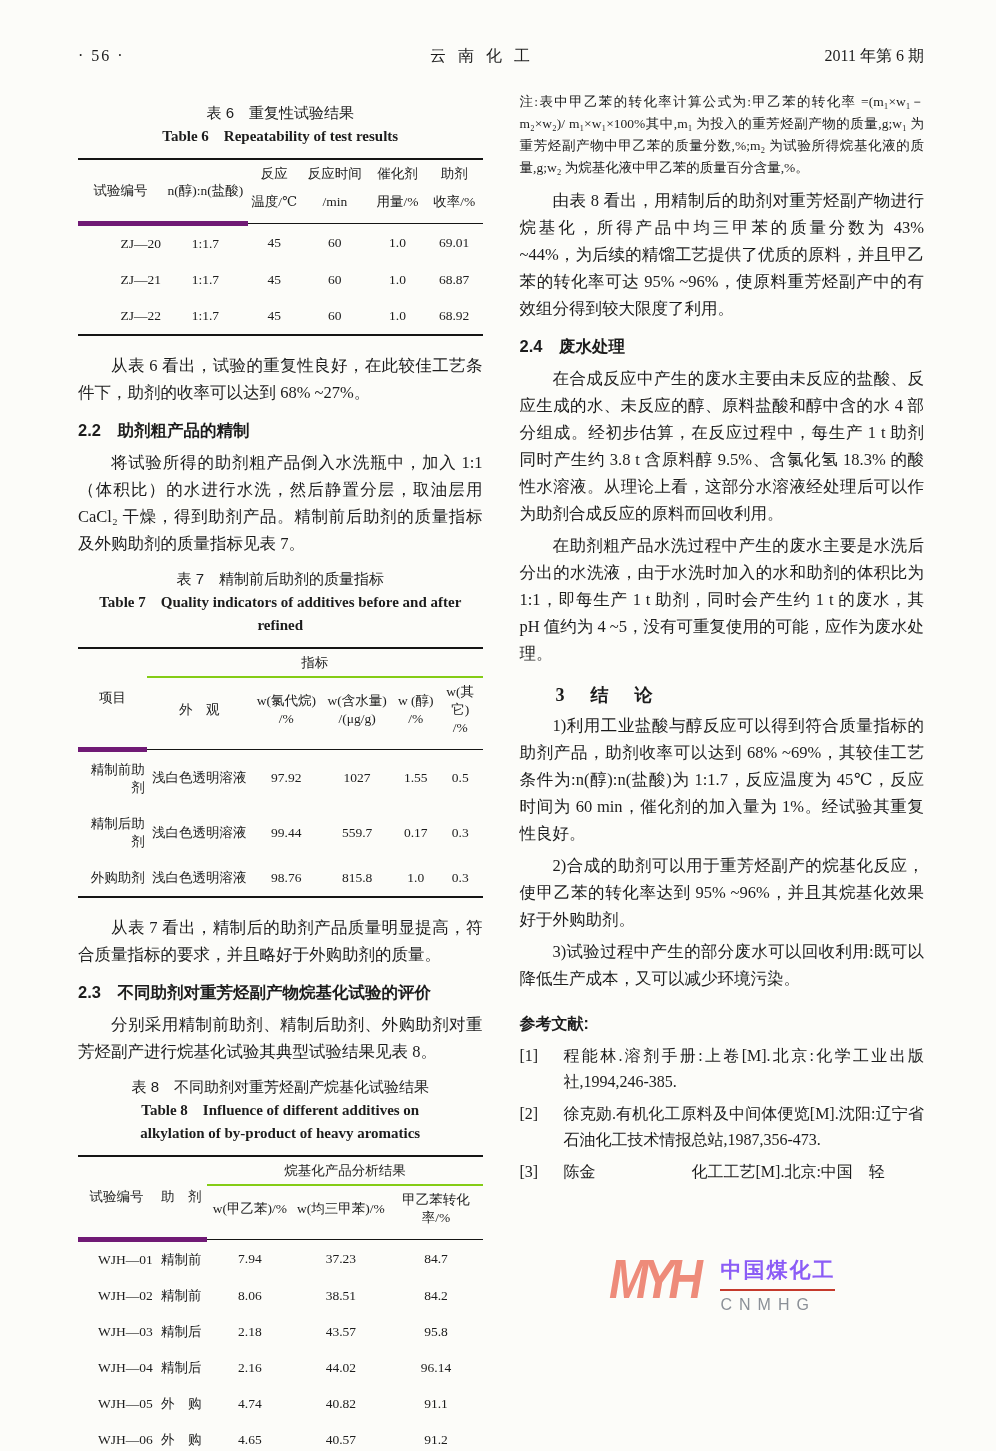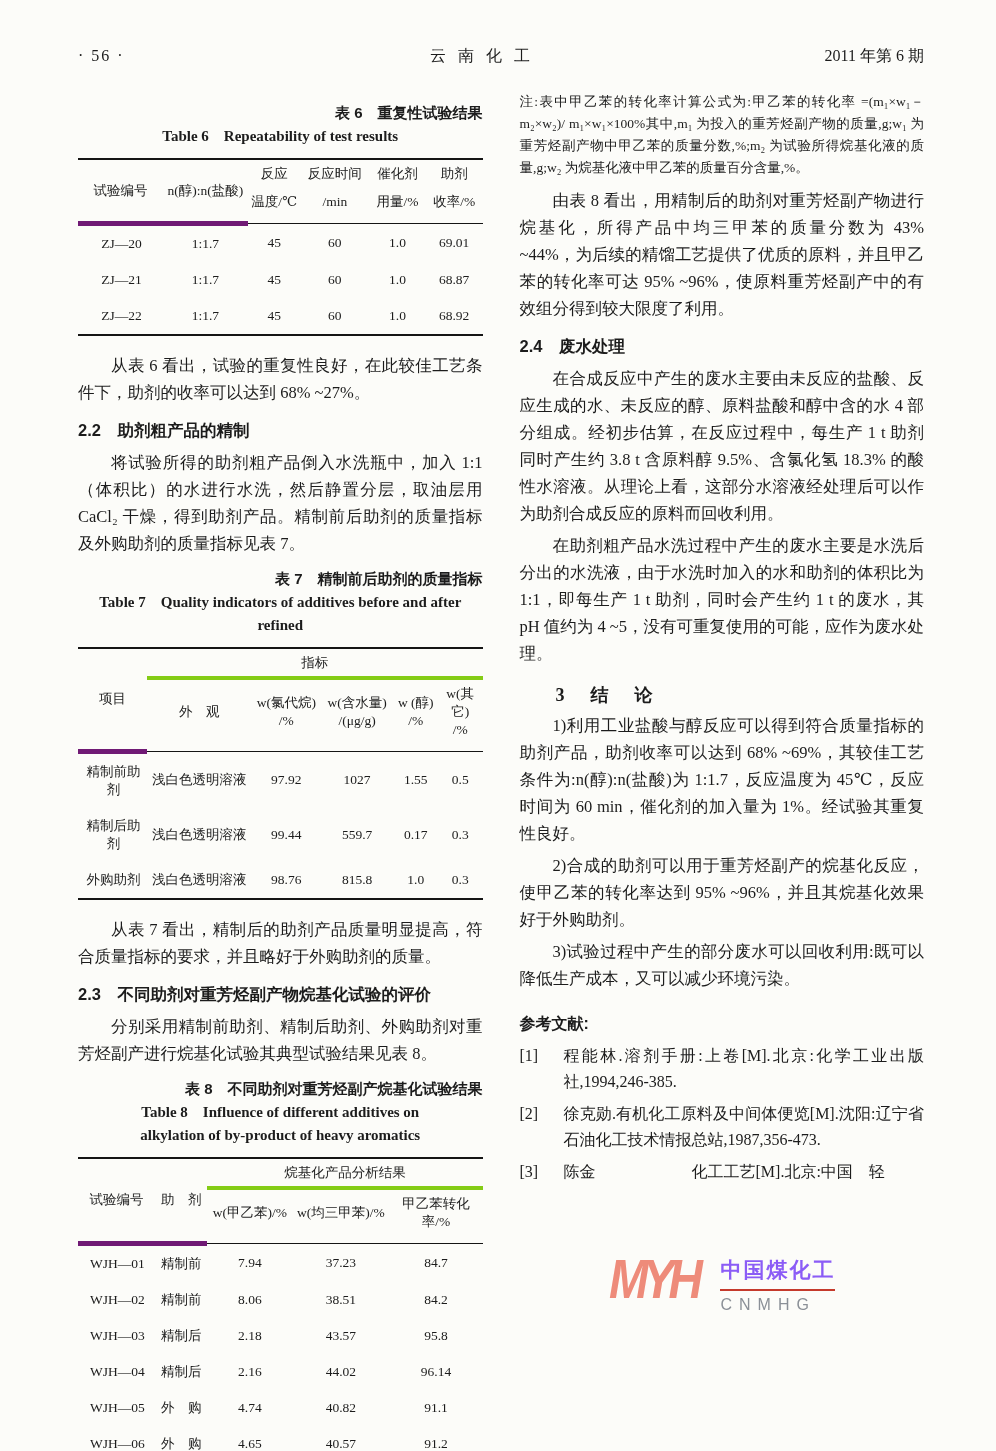--- a/index.html
+++ b/index.html
@@ -17,32 +17,32 @@
   
   .columns { display:flex; gap:37px; }
   .col { flex:1; min-width:0; }
 
   p.body { font-size:16.5px; line-height:27px; text-align:justify; text-indent:2em; margin:5px 0; }
   .hd { font-family:"Liberation Sans","DejaVu Sans",sans-serif; font-weight:bold;
         font-size:16.5px; line-height:24px; margin:12px 0 7px; }
   .hd-big { font-family:Liberation Serif, serif; font-weight:bold;
             font-size:18px; margin:16px 0 0; padding-left:2em; letter-spacing:4px; }
 
-  .cap-zh { text-align:right; font-family:"Liberation Sans","DejaVu Sans",sans-serif;
-            font-weight:bold; font-size:15px; line-height:24px; margin-top:10px; }
+  .cap-zh { text-align:center; font-family:"Liberation Sans","DejaVu Sans",sans-serif;
+            font-weight:normal; font-size:15px; line-height:24px; margin-top:10px; }
   .cap-en { text-align:center; font-weight:bold; font-size:15px; line-height:23px; }
 
   table.tbl { width:100%; border-collapse:collapse; font-size:13.5px; margin:10px 0 16px;
               border-top:2px solid #151515; border-bottom:2px solid #151515; }
   .tbl th, .tbl td { font-weight:normal; text-align:center; padding:5px 2px; line-height:18px; }
   .tbl thead tr:last-child th { border-bottom:1px solid #151515; padding-bottom:12px; }
   .tbl th.span-b { border-bottom:5px solid #701a75; }
-  .tbl th.group { border-bottom:4px solid #84cc16; padding-bottom:4px; }
+  .tbl th.group { border-bottom:2px solid #84cc16; padding-bottom:4px; }
   .tbl tbody td { padding-top:9px; padding-bottom:9px; }
-  .tbl tbody td:first-child { text-align:center; padding-left:4px; }
+  .tbl tbody td:first-child { text-align:right; padding-left:4px; }
 
   .note { font-size:13.5px; line-height:22px; text-align:justify; margin-bottom:8px; }
 
   .refs-title { font-family:"Liberation Sans","DejaVu Sans",sans-serif; font-weight:bold;
                 font-size:16px; margin:22px 0 8px; }
   .ref { display:flex; font-size:16px; line-height:26px; margin-bottom:6px; }
   .ref-no { width:44px; flex-shrink:0; }
   .ref-text { flex:1; text-align:justify; }
 
   

